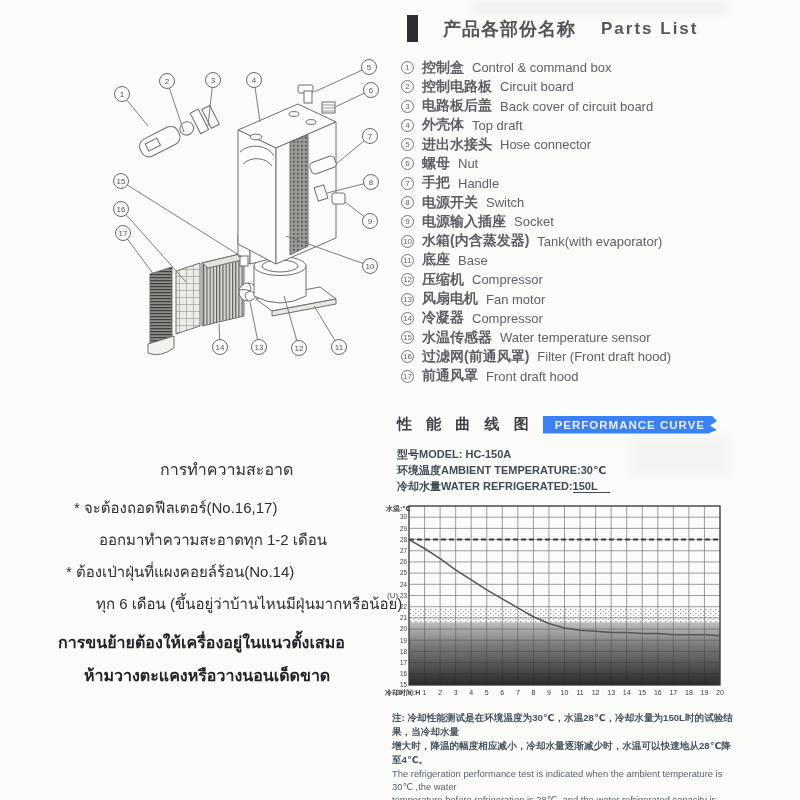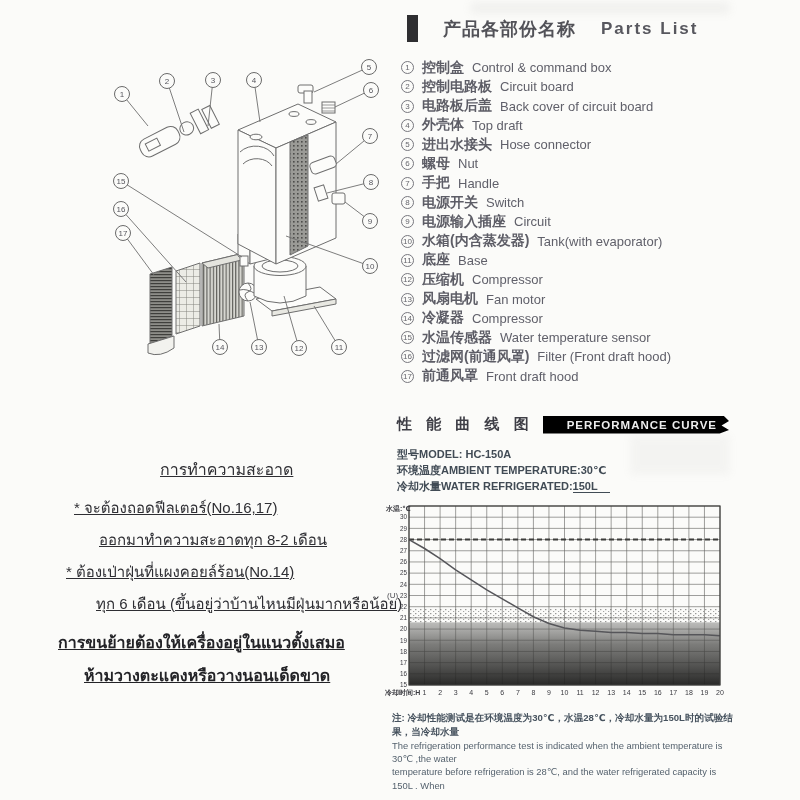--- a/index.html
+++ b/index.html
@@ -19,27 +19,27 @@
   .hdr-en{font-size:17px;font-weight:bold;color:#57575e;letter-spacing:2px;}
   
   .parts-list{left:401px;top:61px;display:flex;flex-direction:column;gap:6.3px;}
   .p-row{display:flex;align-items:center;gap:8px;height:13px;}
   .p-num{flex:0 0 13px;width:13px;height:13px;border:1px solid #77777e;border-radius:50%;
          display:inline-flex;align-items:center;justify-content:center;
          font-size:8px;color:#66666d;box-sizing:border-box;}
   .p-zh{font-size:14px;color:#5d5d66;font-weight:bold;}
   .p-en{font-size:13px;color:#60606a;}
   
-  .thai{color:#2e2e33;text-decoration:underline;}
+  .thai{color:#2e2e33;}
   .thai-b{font-weight:bold;color:#232327;}
   
   .perf-title{left:397px;top:415px;display:flex;align-items:center;gap:9px;}
   .perf-zh{font-size:15px;font-weight:bold;letter-spacing:5px;color:#3e3e46;}
-  .perf-en{background:#000000;color:#ededed;font-size:11.5px;font-weight:bold;
-           padding:3px 12px 3px 24px;letter-spacing:1px;
+  .perf-en{background:#3b82f6;color:#ededed;font-size:11.5px;font-weight:bold;
+           padding:3px 12px 3px 12px;letter-spacing:1px;
            clip-path:polygon(0 0,97% 0,100% 30%,96% 55%,100% 80%,95% 100%,0 100%);}
   .spec{left:397px;top:446px;font-size:11px;color:#414b55;line-height:16px;font-weight:bold;}
   .spec .u{border-bottom:1.3px solid #414b55;padding-right:12px;text-align:center;}
   
   svg text{font-family:"Liberation Sans","DejaVu Sans",sans-serif;}
   
   .footnotes{left:392px;top:711px;width:346px;}
   .fz{font-size:9.6px;font-weight:bold;color:#46525e;line-height:14px;}
   .fe{font-size:9.4px;color:#55626e;line-height:13.2px;}
 </style>
@@ -92,21 +92,21 @@
       <span class="p-en">Handle</span>
     </div>
     <div class="p-row">
       <span class="p-num">8</span>
       <span class="p-zh">电源开关</span>
       <span class="p-en">Switch</span>
     </div>
     <div class="p-row">
       <span class="p-num">9</span>
       <span class="p-zh">电源输入插座</span>
-      <span class="p-en">Circuit</span>
+      <span class="p-en">Socket</span>
     </div>
     <div class="p-row">
       <span class="p-num">10</span>
       <span class="p-zh">水箱(内含蒸发器)</span>
       <span class="p-en">Tank(with evaporator)</span>
     </div>
     <div class="p-row">
       <span class="p-num">11</span>
       <span class="p-zh">底座</span>
       <span class="p-en">Base</span>
@@ -270,21 +270,21 @@
       <text x="33" y="159.8" text-anchor="middle" font-size="8" fill="#55555c">16</text>
       <line x1="35" y1="181" x2="66" y2="223" stroke="#6e6e6e" stroke-width="0.9"></line>
       <circle cx="35" cy="181" r="7.5" fill="#fbfbf9" stroke="#6a6a6a" stroke-width="1"></circle>
       <text x="35" y="183.8" text-anchor="middle" font-size="8" fill="#55555c">17</text>
     </g>
 </svg>
 
 <div id="thai-block">
     <div class="abs thai" style="left: 160px; top: 457px; font-size: 16px;">การทำความสะอาด</div>
     <div class="abs thai" style="left: 74px; top: 496px; font-size: 15px;">* จะต้องถอดฟีลเตอร์(No.16,17)</div>
-    <div class="abs thai" style="left: 99px; top: 528px; font-size: 15px;">ออกมาทำความสะอาดทุก 8-2 เดือน</div>
+    <div class="abs thai" style="left: 99px; top: 528px; font-size: 15px;">ออกมาทำความสะอาดทุก 1-2 เดือน</div>
     <div class="abs thai" style="left: 66px; top: 560px; font-size: 15px;">* ต้องเป่าฝุ่นที่แผงคอยล์ร้อน(No.14)</div>
     <div class="abs thai" style="left: 96px; top: 592px; font-size: 15px;">ทุก 6 เดือน (ขึ้นอยู่ว่าบ้านไหนมีฝุ่นมากหรือน้อย)</div>
     <div class="abs thai thai-b" style="left: 58px; top: 630px; font-size: 16px;">การขนย้ายต้องให้เครื่องอยู่ในแนวตั้งเสมอ</div>
     <div class="abs thai thai-b" style="left: 84px; top: 663px; font-size: 16px;">ห้ามวางตะแคงหรือวางนอนเด็ดขาด</div>
   </div>
 
 <div class="abs perf-title">
   <span class="perf-zh">性 能 曲 线 图</span>
   <span class="perf-en">PERFORMANCE CURVE</span>
 </div>
@@ -385,15 +385,16 @@
     <text x="303.9" y="195" text-anchor="middle" font-size="7" fill="#3a3a40">18</text>
     <text x="319.45" y="195" text-anchor="middle" font-size="7" fill="#3a3a40">19</text>
     <text x="335" y="195" text-anchor="middle" font-size="7" fill="#3a3a40">20</text>
     <text x="1" y="11" font-size="7" fill="#3a3a40" font-weight="bold">水温:℃</text>
     <text x="2" y="97.5" font-size="8" fill="#4a4a50">(U)</text>
     <text x="0" y="195" font-size="7" fill="#3a3a40" font-weight="bold">冷却时间:H</text>
   </svg>
 
 <div id="footnotes" class="abs footnotes">
     <div class="fz">注: 冷却性能测试是在环境温度为30℃，水温28℃，冷却水量为150L时的试验结果，当冷却水量</div>
+    <div class="fz">增大时，降温的幅度相应减小，冷却水量逐渐减少时，水温可以快速地从28℃降至4℃。</div>
     <div class="fe">The refrigeration performance test is indicated when the ambient temperature is 30℃ ,the water</div>
     <div class="fe">temperature before refrigeration is 28℃, and the water refrigerated capacity is 150L . When</div>
   </div>
 
 </body></html>

